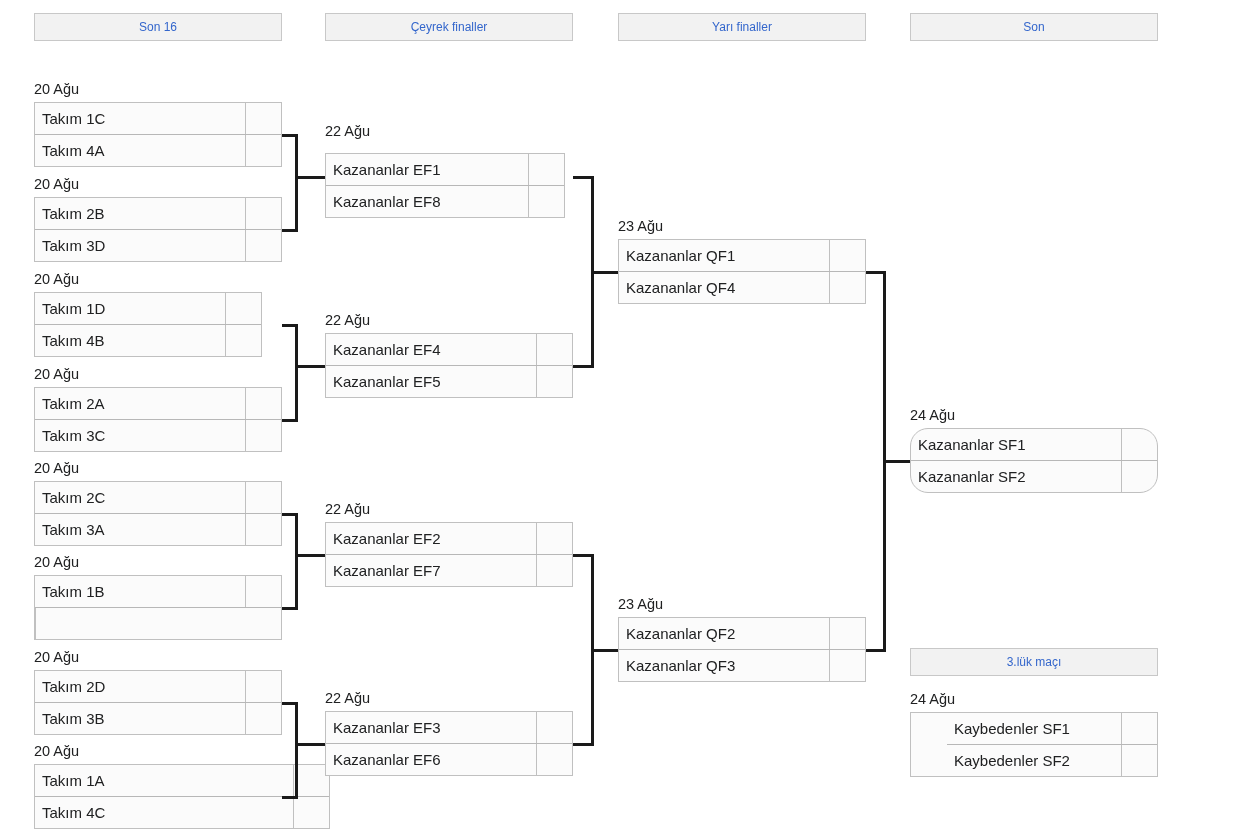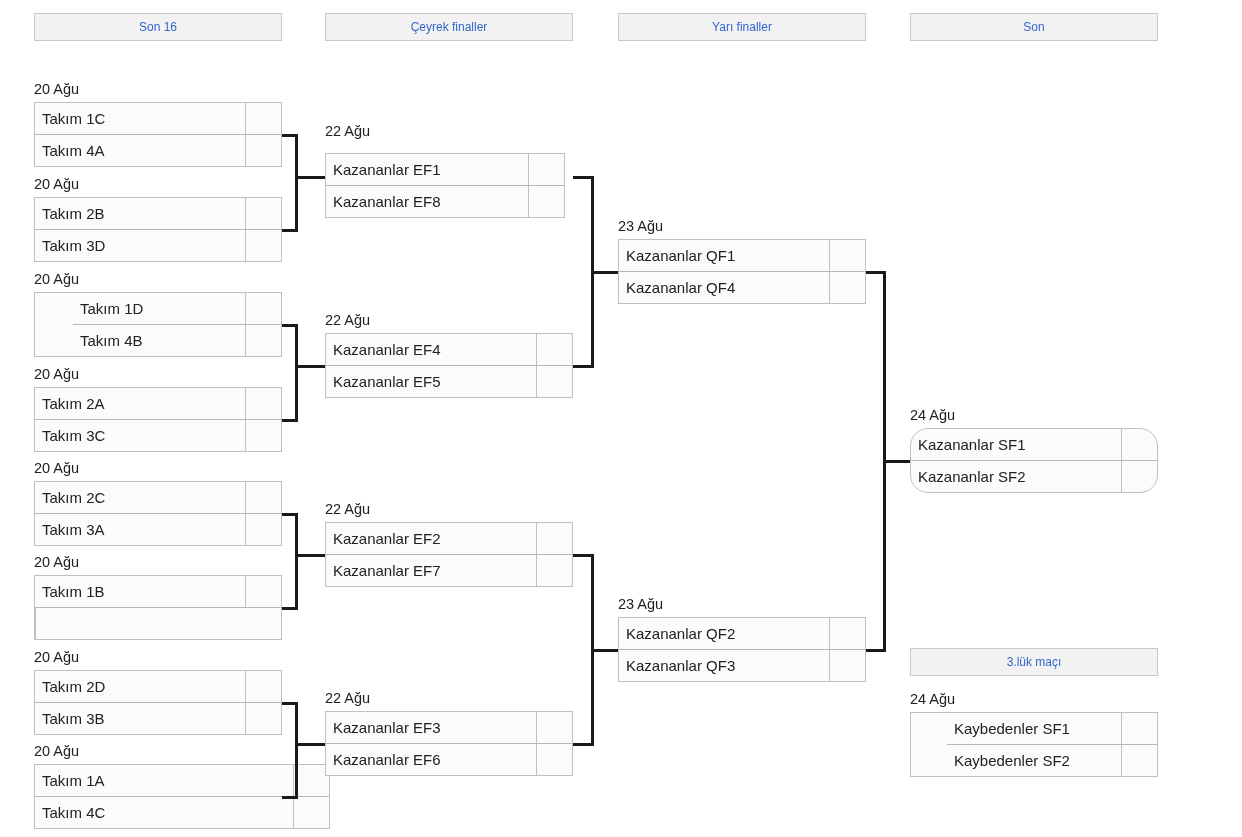--- a/index.html
+++ b/index.html
@@ -115,21 +115,21 @@
       <div class="row first">
         <div class="team">Takım 2B</div>
         <div class="score"></div>
       </div>
       <div class="row">
         <div class="team">Takım 3D</div>
         <div class="score"></div>
       </div>
     </div>
     <div class="date-label" style="left: 34px; top: 270px;">20 Ağu</div>
-    <div class="match" style="left: 34px; top: 292px; width: 248px; padding-left: 38px;">
+    <div class="match" style="left: 34px; top: 292px; width: 228px;">
       <div class="row first">
         <div class="team">Takım 1D</div>
         <div class="score"></div>
       </div>
       <div class="row">
         <div class="team">Takım 4B</div>
         <div class="score"></div>
       </div>
     </div>
     <div class="date-label" style="left: 34px; top: 365px;">20 Ağu</div>

